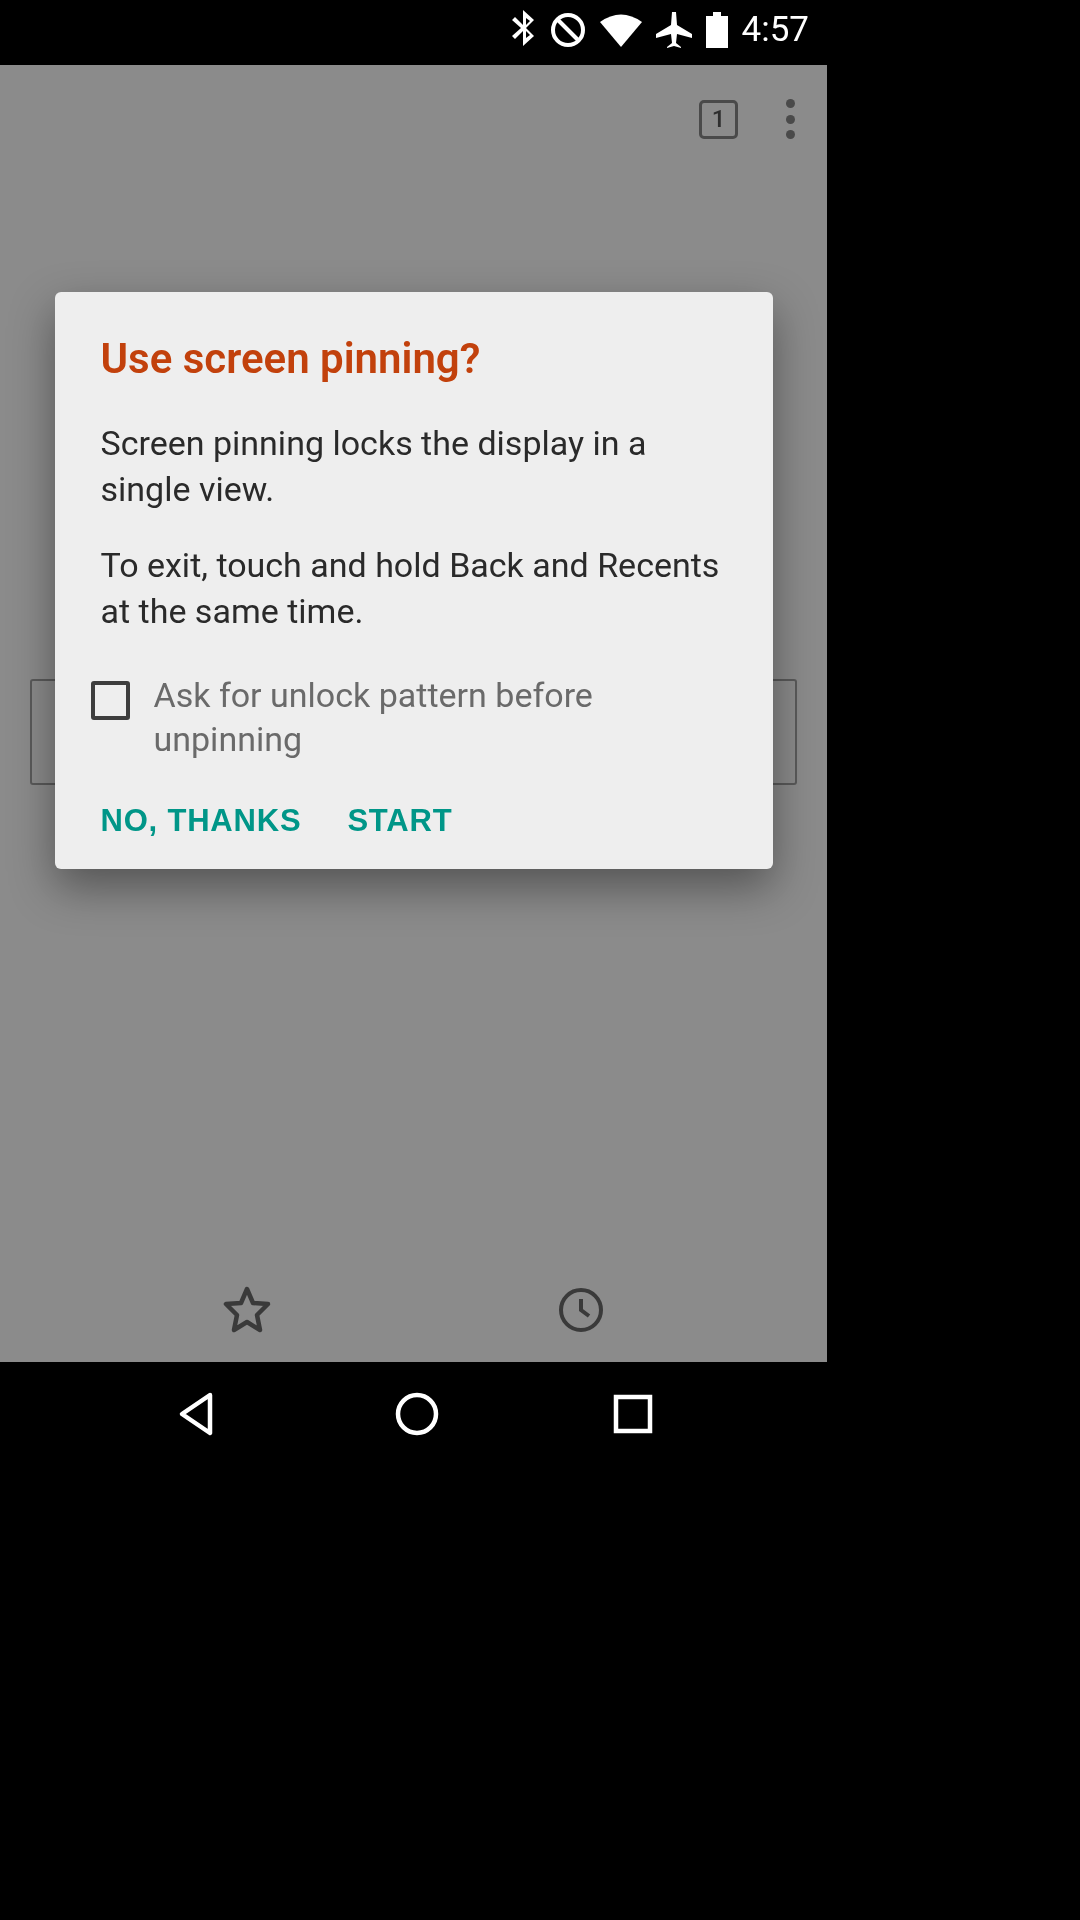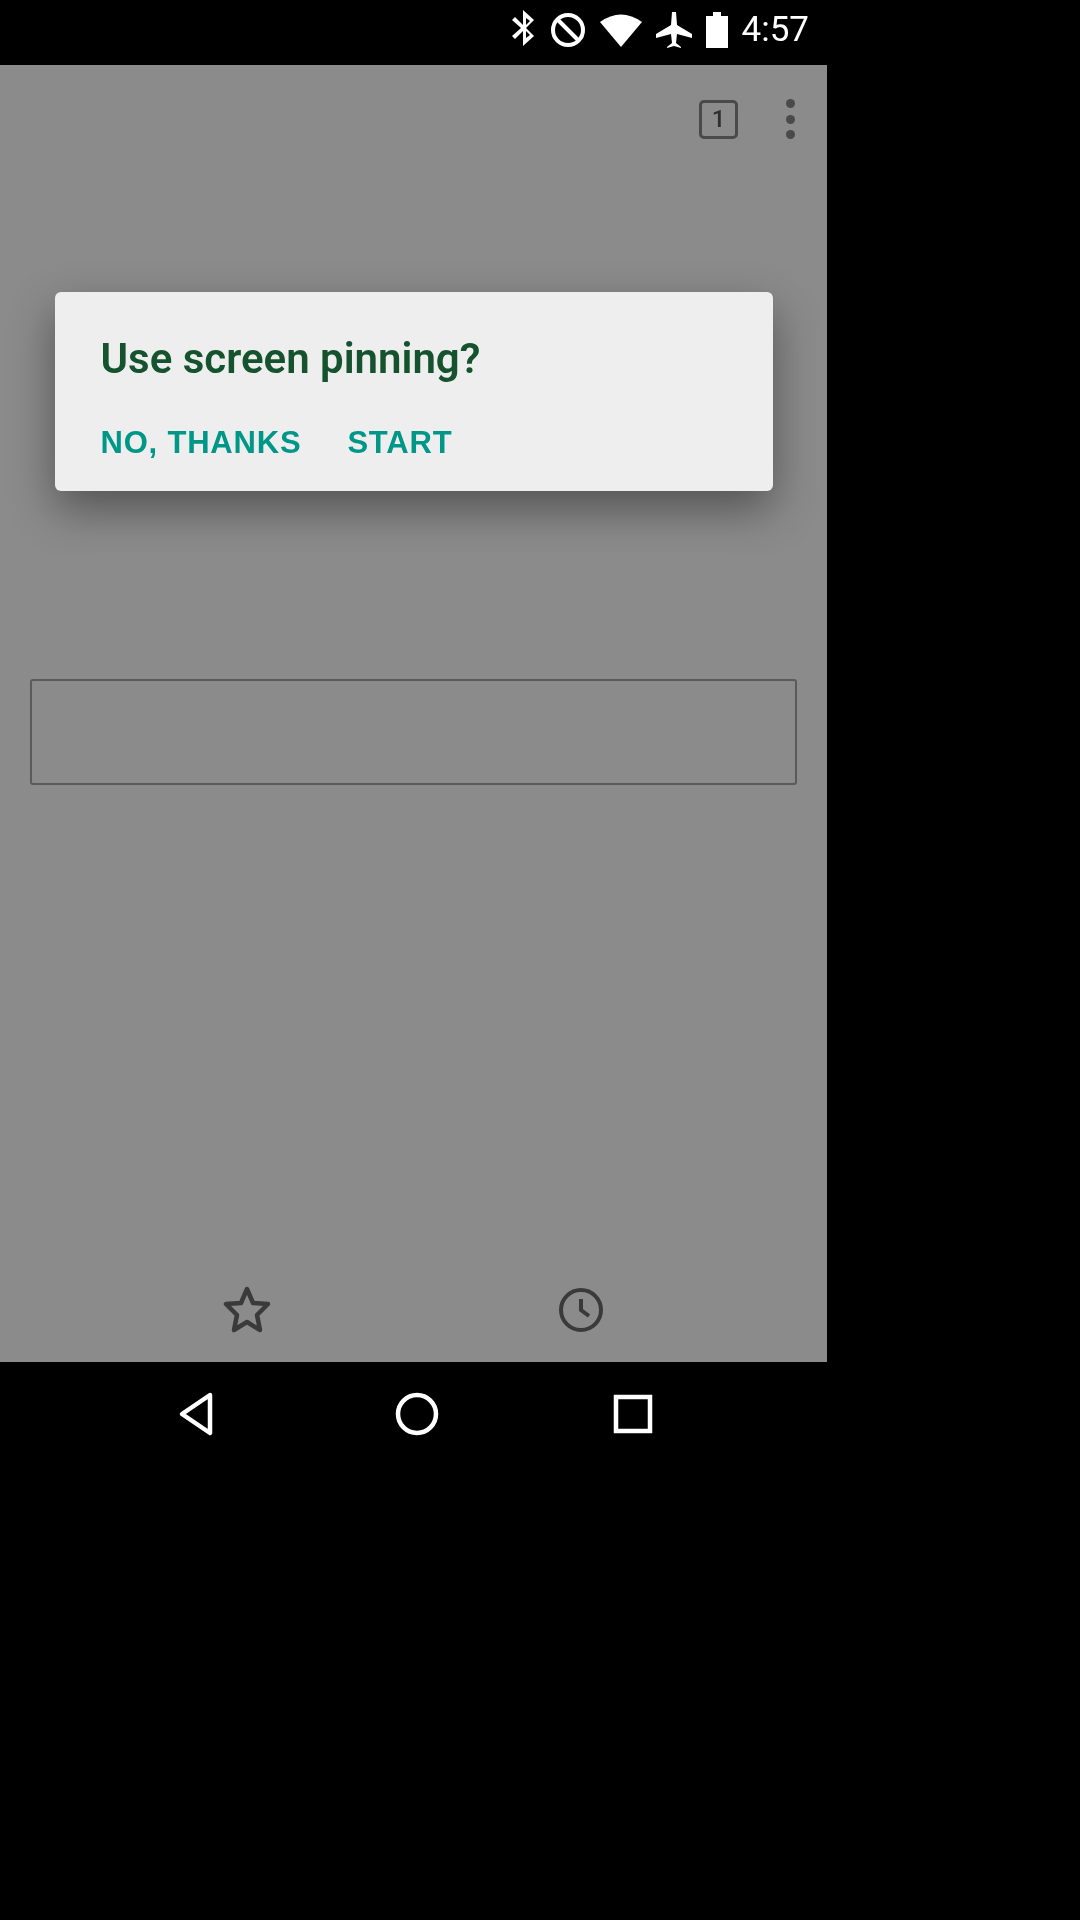--- a/index.html
+++ b/index.html
@@ -104,21 +104,21 @@
       margin-top: 227px;
       width: 718px;
       background: #eeeeee;
       border-radius: 6px;
       box-shadow: 0 18px 45px rgba(0,0,0,0.4);
       padding: 42px 46px 30px 46px;
     }
     .dialog-title {
       font-size: 42px;
       font-weight: 600;
-      color: #14532d;
+      color: #c2410c;
       margin-bottom: 38px;
     }
     .dialog-body {
       font-size: 34px;
       line-height: 1.35;
       color: #2a2a2a;
       margin-bottom: 30px;
     }
     .dialog-body p { margin-bottom: 30px; }
     .dialog-body p:last-child { margin-bottom: 0; }
@@ -225,20 +225,28 @@
           <circle cx="24" cy="24" r="20"></circle>
           <path d="M24 13 L24 24 L32 30"></path>
         </svg>
     </span>
   </div>
 </div>
 
 <div class="dialog-scrim">
   <div class="dialog">
     <div class="dialog-title">Use screen pinning?</div>
+    <div class="dialog-body">
+      <p>Screen pinning locks the display in a single view.</p>
+      <p>To exit, touch and hold Back and Recents at the same time.</p>
+    </div>
+    <div class="checkbox-row">
+      <div class="checkbox-box"></div>
+      <div class="checkbox-label">Ask for unlock pattern before unpinning</div>
+    </div>
     <div class="dialog-actions">
       <button class="dialog-btn">NO, THANKS</button>
       <button class="dialog-btn">START</button>
     </div>
   </div>
 </div>
 
 <div class="nav-bar">
   <span>
     <svg width="46" height="46" viewBox="0 0 46 46" fill="none" stroke="#fff" stroke-width="4.5" stroke-linejoin="round" stroke-linecap="round">

